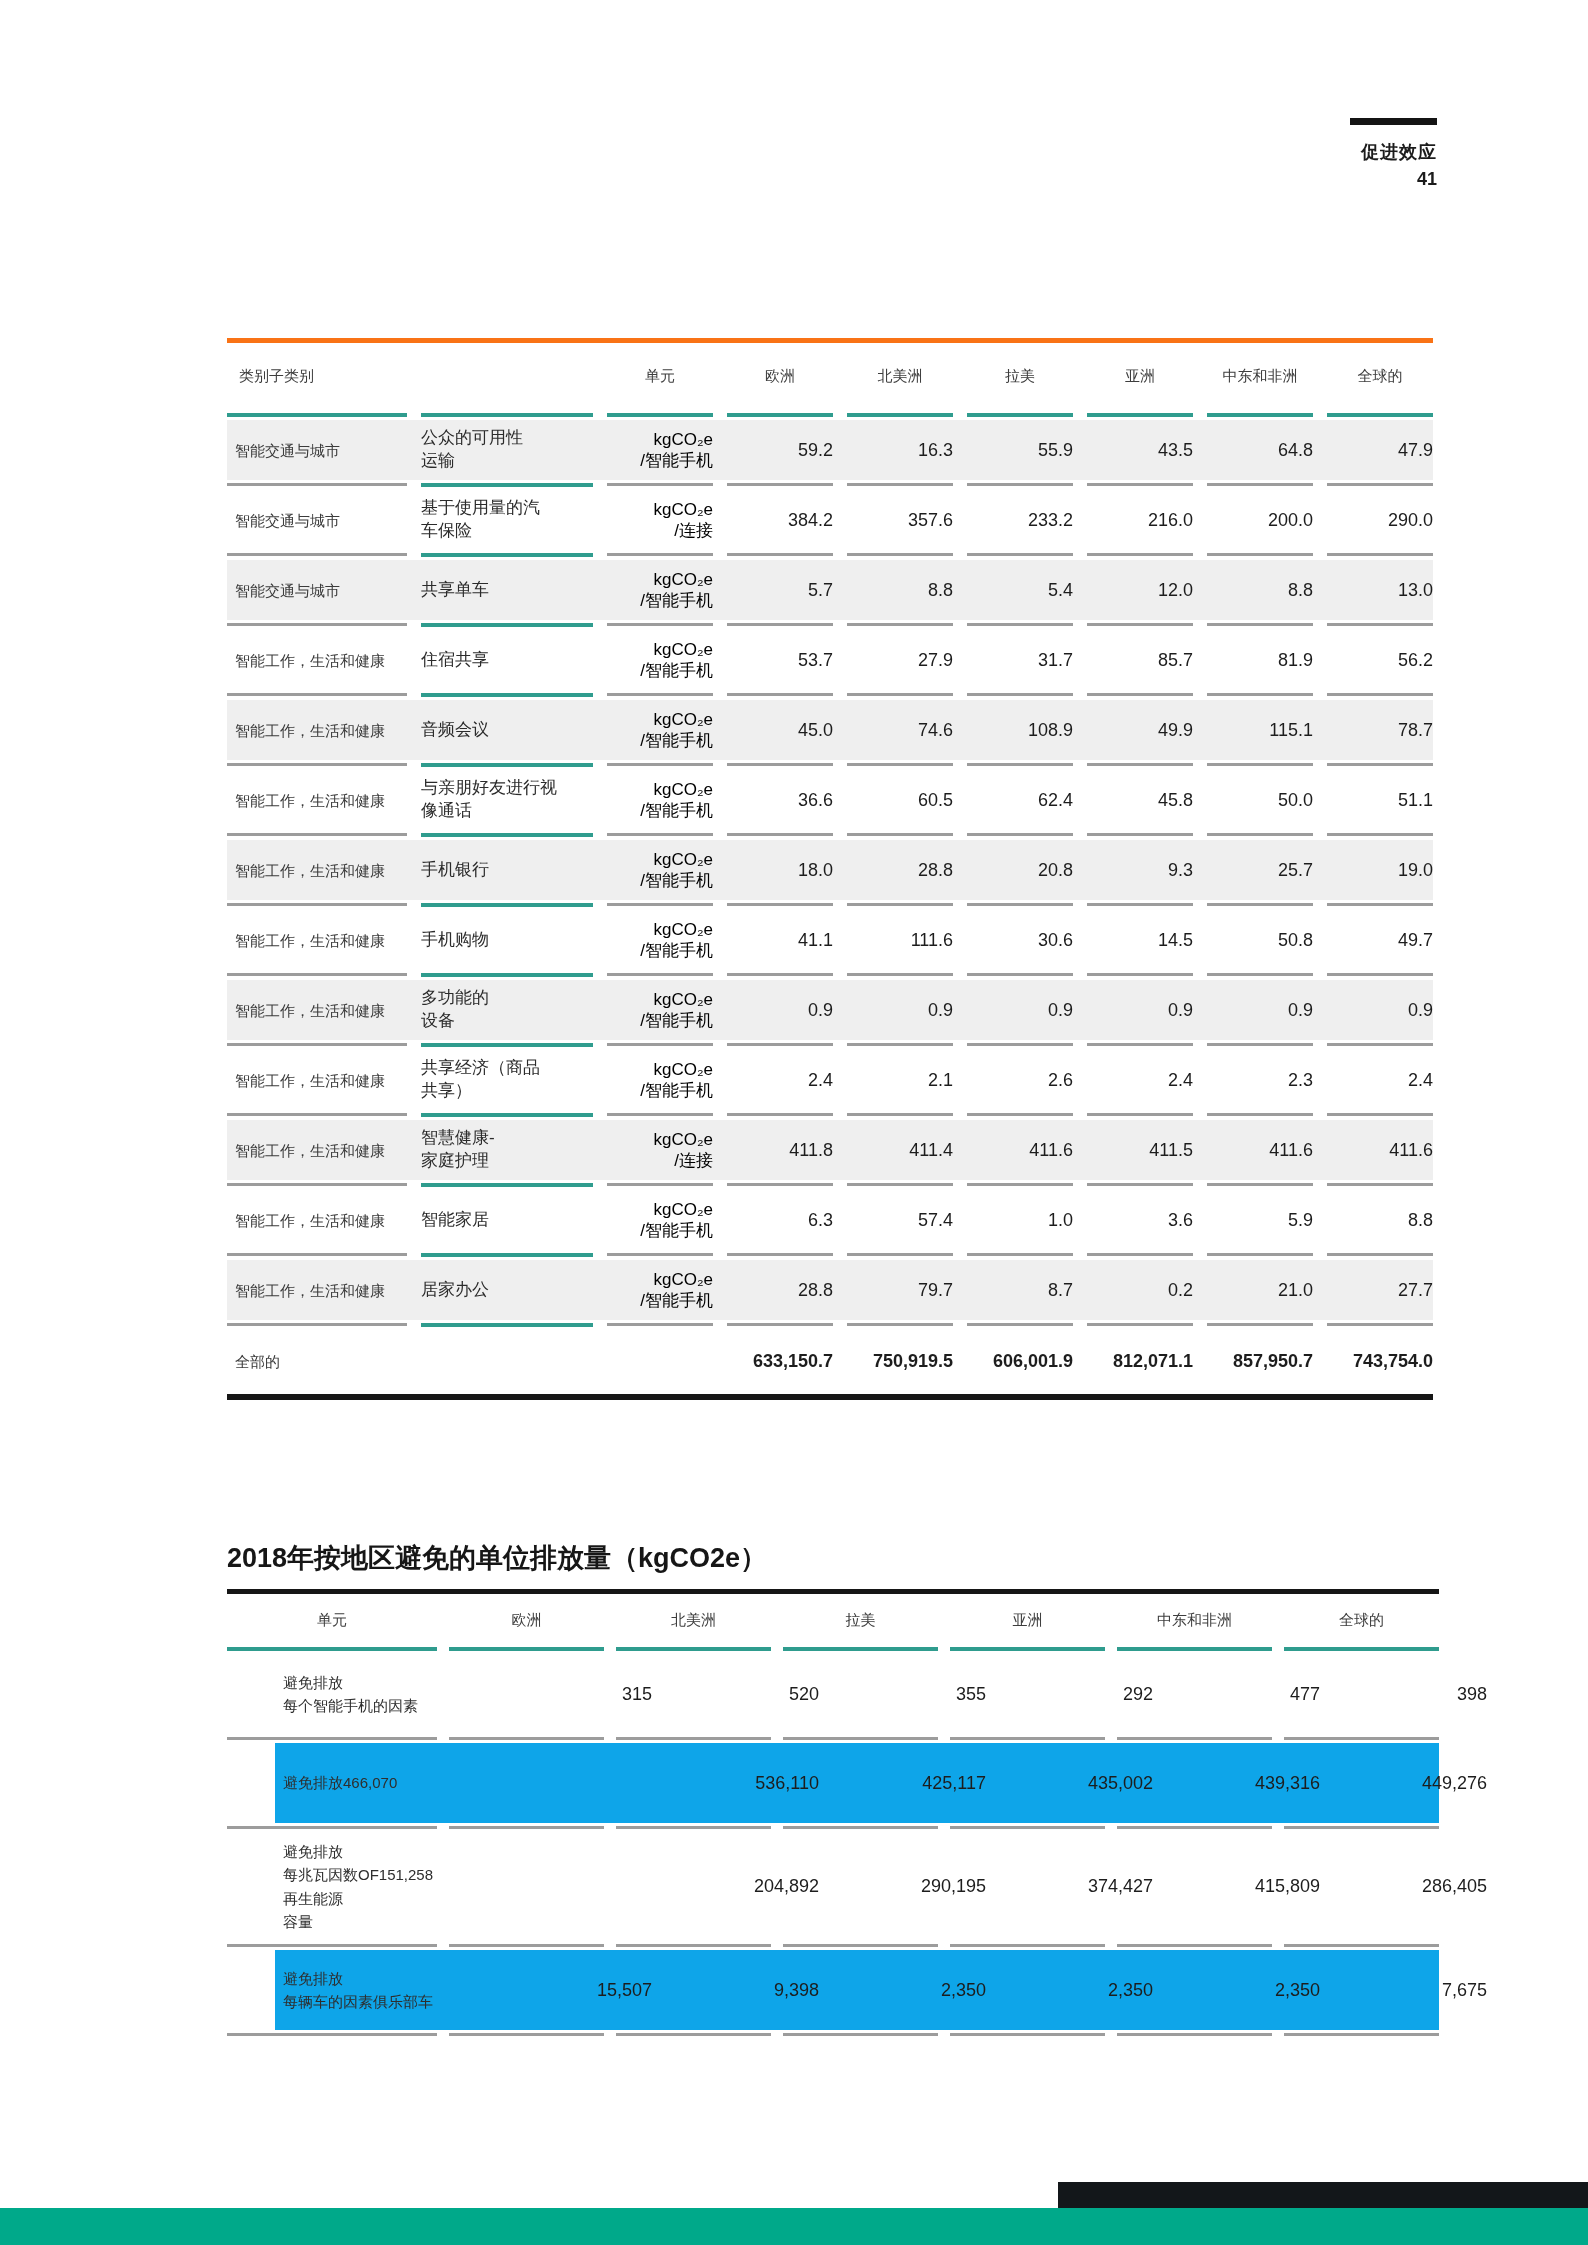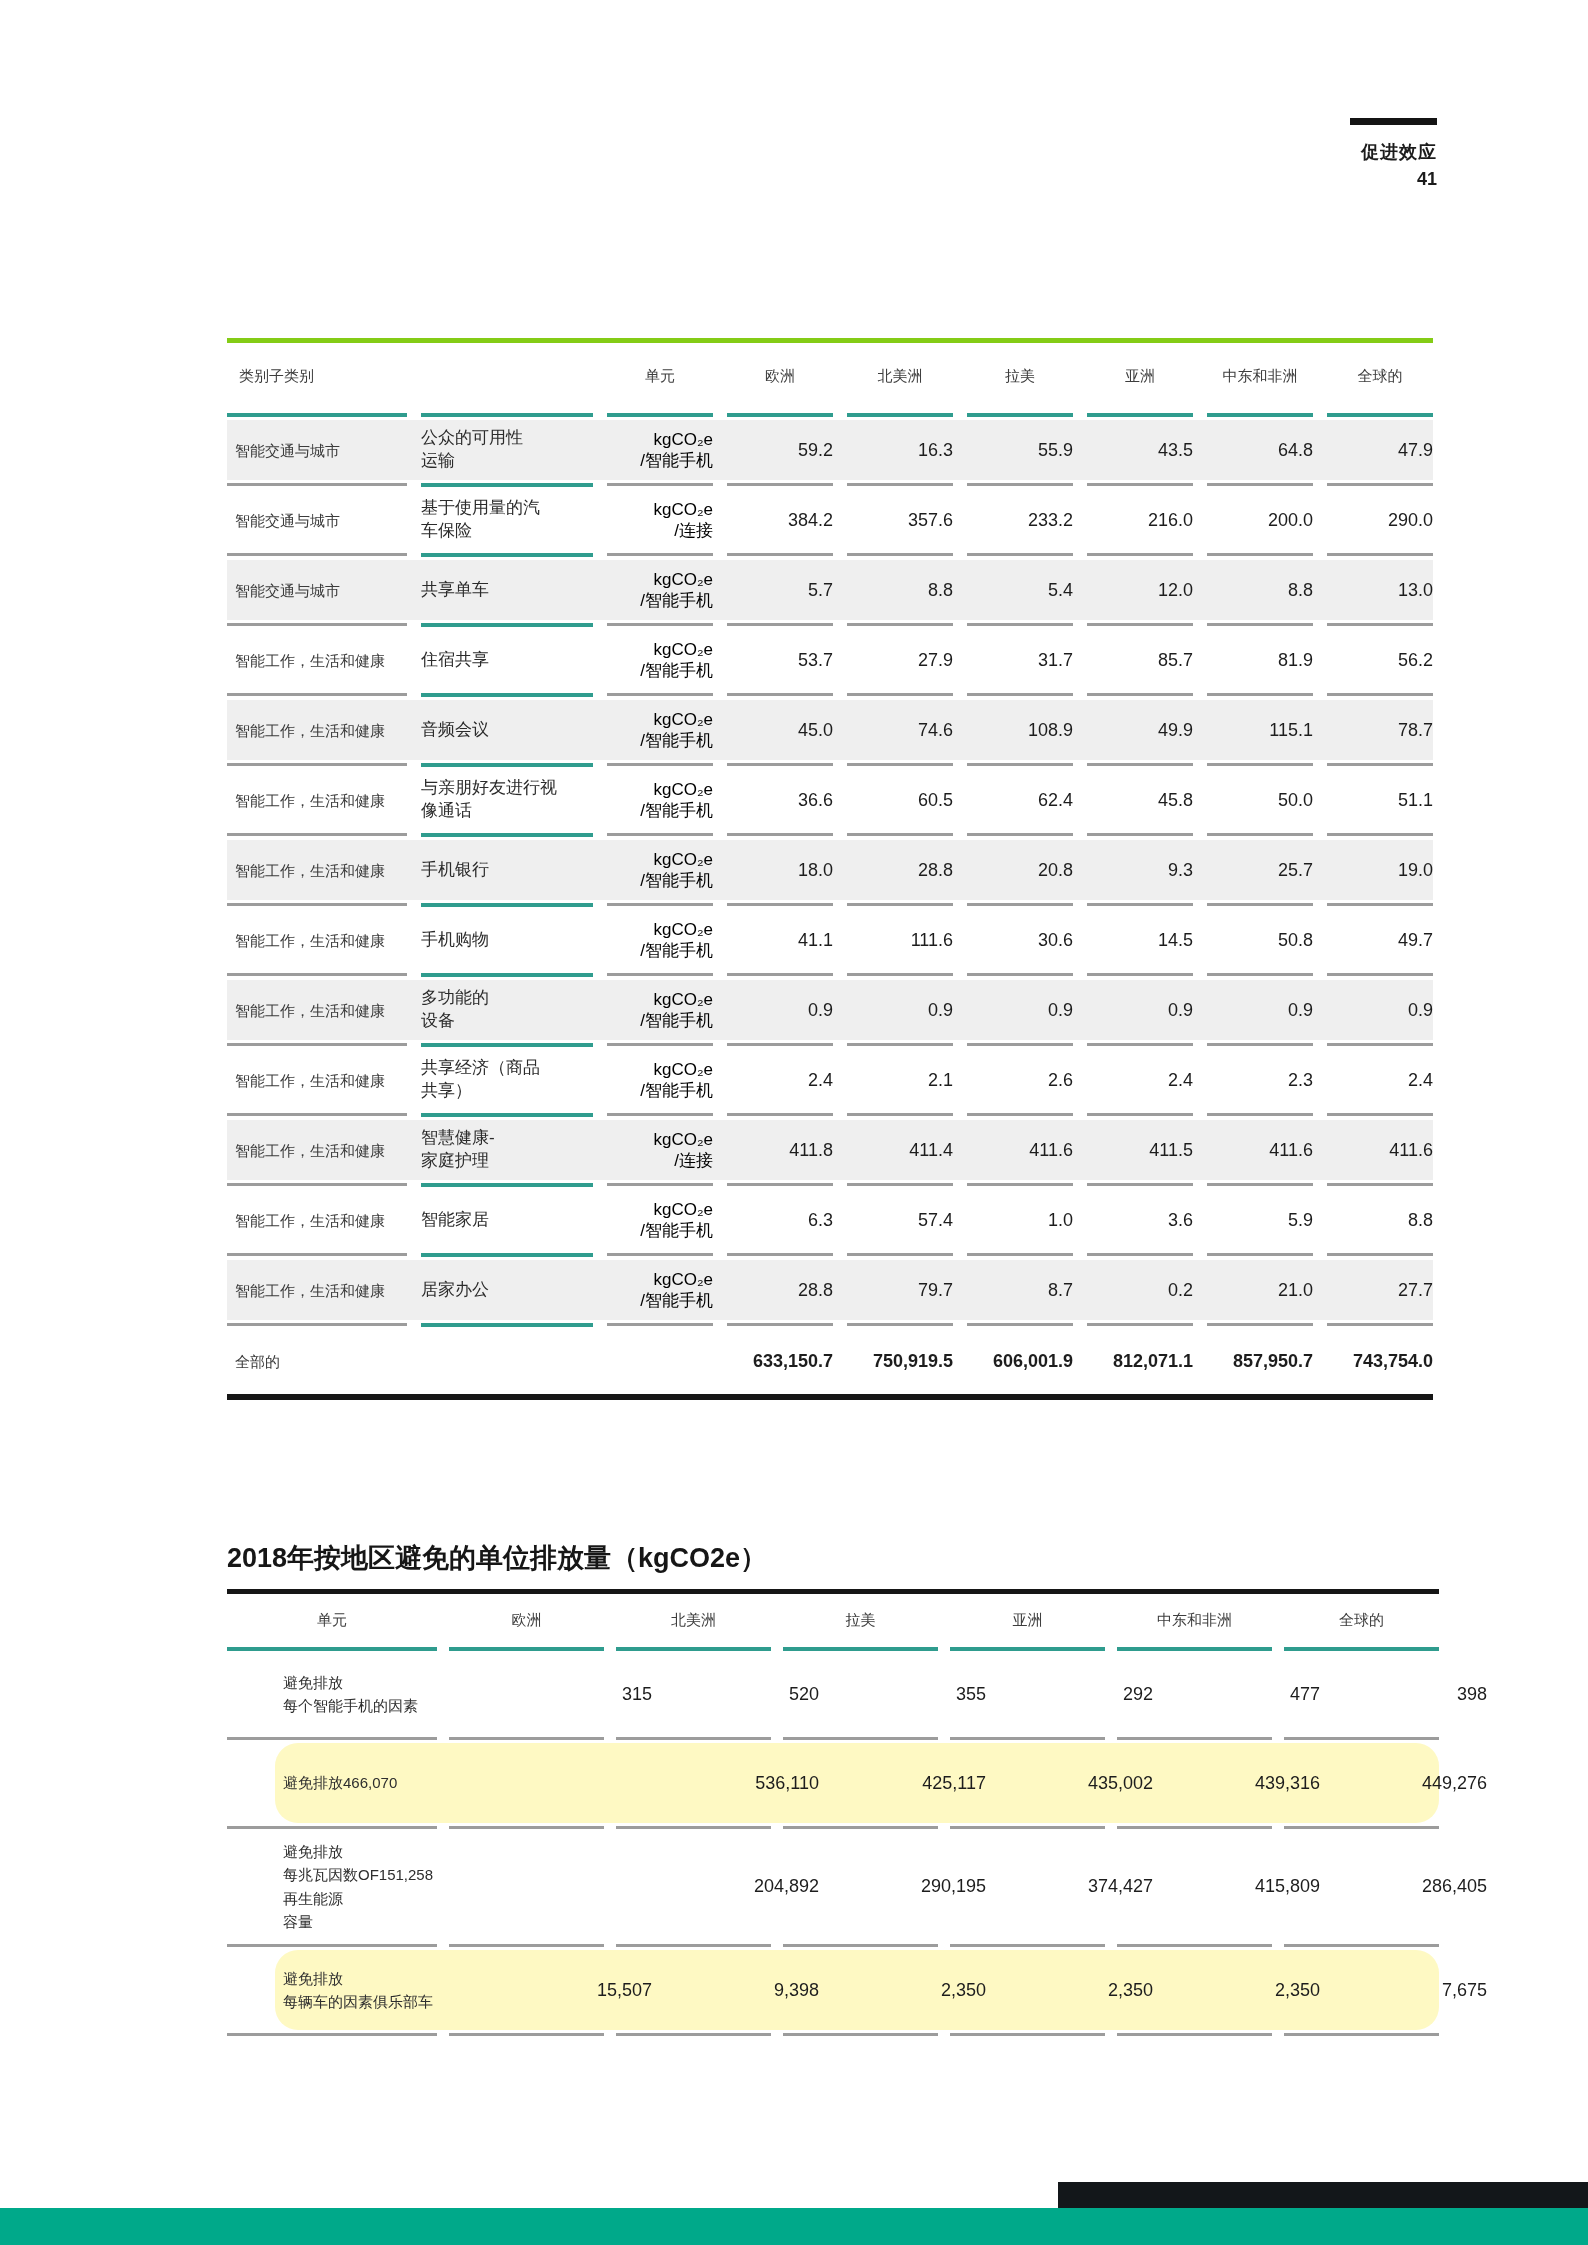--- a/index.html
+++ b/index.html
@@ -12,21 +12,21 @@
     overflow:hidden;
   }
 
   
   .page-head{position:absolute;top:118px;right:151px;text-align:right;}
   .head-bar{width:87px;height:7px;background:#141414;margin-left:auto;}
   .head-sec{font-size:18px;font-weight:bold;color:#1c1c1c;margin-top:15px;letter-spacing:1px;}
   .head-num{font-size:18px;font-weight:bold;color:#1c1c1c;margin-top:5px;}
 
   
-  .t1{position:absolute;left:227px;top:338px;width:1206px;border-top:5px solid #84cc16;}
+  .t1{position:absolute;left:227px;top:338px;width:1206px;border-top:5px solid #f97316;}
   .t1-grid{display:grid;grid-template-columns:180px 172px 106px repeat(6,106px);column-gap:14px;}
   .t1-header{height:67px;align-items:center;font-size:15px;color:#3d3d3d;}
   .h-cat{padding-left:12px;text-align:left;}
   .h-c{text-align:center;}
   .t1-divider{margin:3px 0;}
   .t1-divider span{display:block;border-top:3px solid #9c9c9c;}
   .t1-divider span.teal{border-top:4px solid #2f9c8e;}
   .t1-row{min-height:52px;padding:4px 0;align-items:center;}
   .t1-row.shade{background:#efefef;}
   .c-cat{font-size:15px;color:#3a3a3a;padding-left:8px;line-height:1.4;}
@@ -43,21 +43,21 @@
   
   .t2-wrap{position:absolute;left:227px;top:1540px;width:1212px;}
   .t2-title{margin:0;font-size:27px;font-weight:bold;color:#161616;padding-bottom:13px;border-bottom:5px solid #161616;}
   .t2-grid{display:grid;grid-template-columns:210px repeat(6,155px);column-gap:12px;}
   .t2-header{height:48px;align-items:center;font-size:15px;color:#3d3d3d;margin-top:2px;}
   .t2-header .h-c:first-child{text-align:center;}
   .t2-divider{margin:3px 0;}
   .t2-divider span{display:block;border-top:3px solid #9c9c9c;}
   .t2-divider span.teal{border-top:4px solid #2f9c8e;}
   .t2-row{min-height:64px;padding:8px 0;align-items:center;margin-left:48px;}
-  .t2-row.shade{background:#fef9c3;border-radius:23px;}
+  .t2-row.shade{background:#0ea5e9;}
   .c2-label{font-size:15px;color:#2e2e2e;white-space:pre-line;line-height:1.55;padding-left:8px;}
   .c2-val{font-size:18px;color:#1d1d1d;text-align:right;}
 
   
   .bottom-black{position:absolute;left:1058px;top:2182px;width:530px;height:26px;background:#13171a;}
   .bottom-teal{position:absolute;left:0;top:2208px;width:1588px;height:37px;background:#00a98a;}
 </style>
 </head>
 <body>
 

